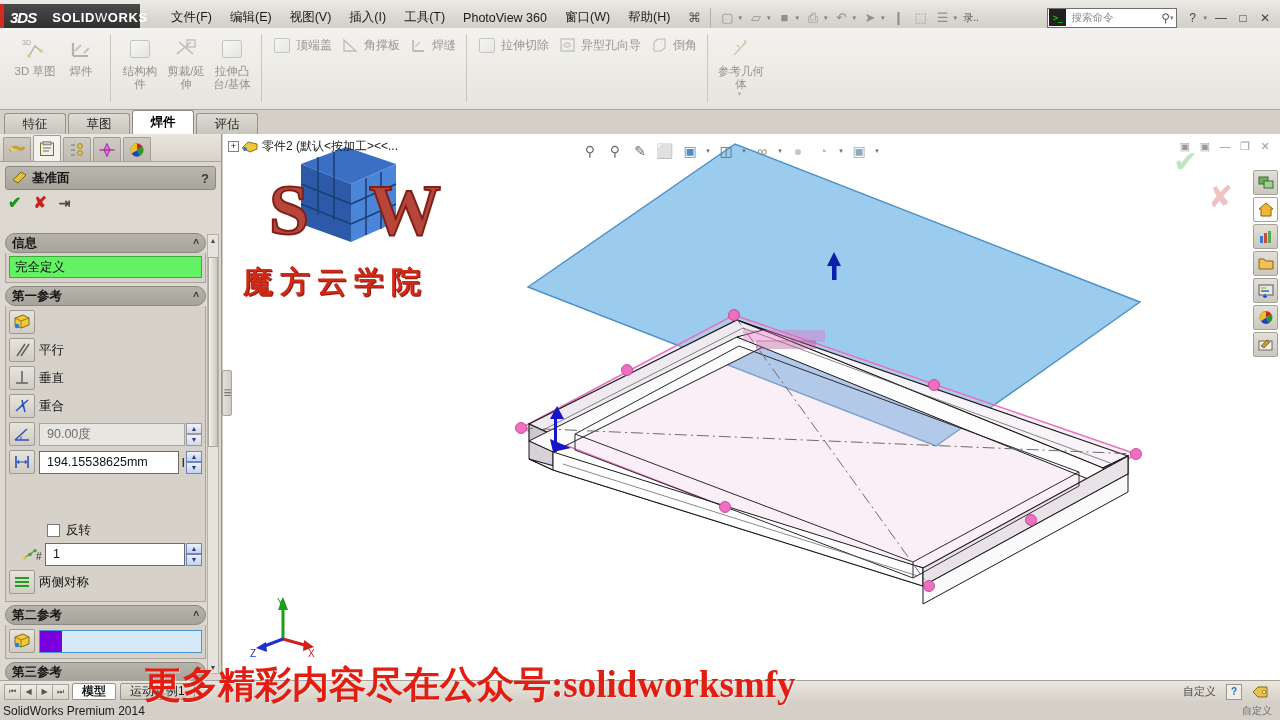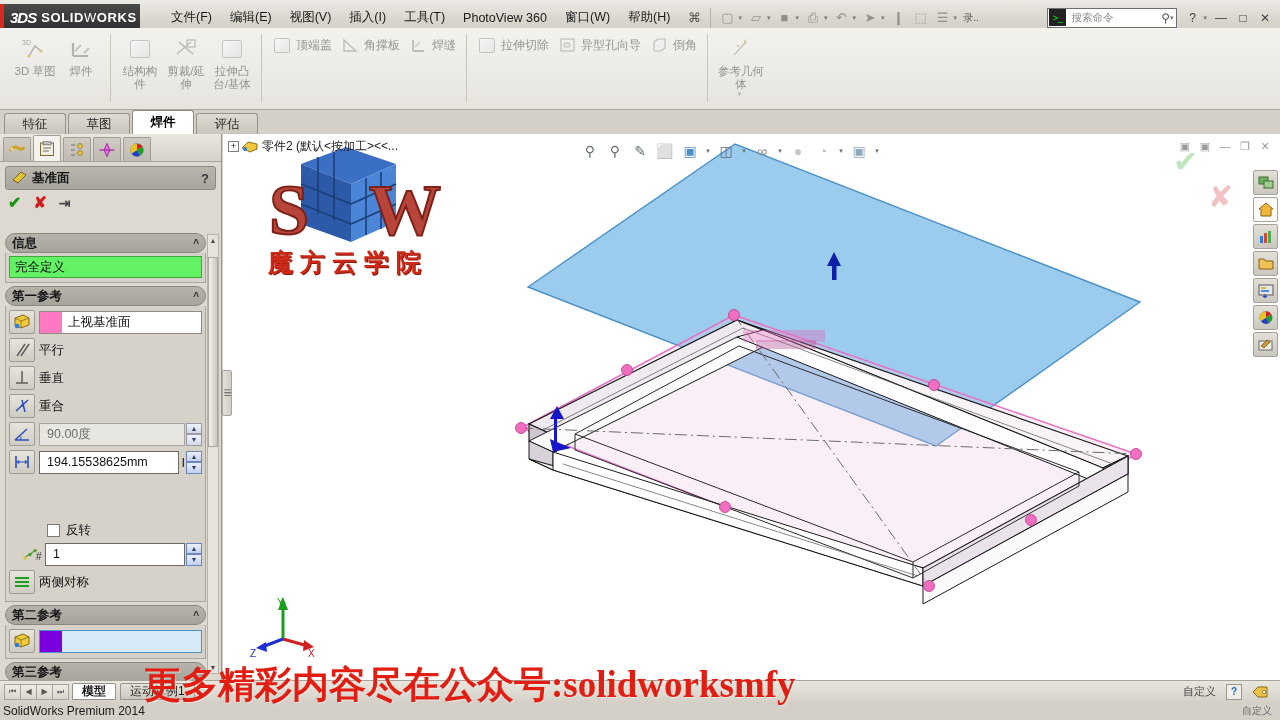--- a/index.html
+++ b/index.html
@@ -25,21 +25,21 @@
     background:linear-gradient(to bottom,#4a4a4a,#2c2c2c);
     display:flex; align-items:center; position:relative;
     border-left:4px solid #d42a20;
   }
   #sw-logo .ds{
     color:#fff; font-style:italic; font-weight:bold; font-size:15px;
     margin-left:6px; letter-spacing:-1px;
   }
   #sw-logo .swtxt{
     color:#fff; font-weight:bold; font-size:13px; letter-spacing:.6px;
-    margin-left:5px;
+    margin-left:16px;
   }
   #sw-logo .swtxt i{ font-weight:300; font-style:normal; }
   .menubar{ display:flex; align-items:center; margin-left:22px; }
   .menu-item{
     padding:4px 9px; font-size:12.5px; color:#1a1a1a; cursor:default;
     white-space:nowrap;
   }
   .tb-sep{ width:1px; height:20px; background:#b5b2aa; margin:0 5px; }
   .tb-icons{ display:flex; align-items:center; margin-left:4px; }
   .tbi{
@@ -234,23 +234,23 @@
   #treeitem .plus{
     width:11px;height:11px;border:1px solid #7f7f7f;background:#fff;
     display:flex;align-items:center;justify-content:center;font-size:9px;line-height:9px;
     margin-right:2px; color:#111;
   }
   #watermark{
     position:absolute; left:18px; top:8px; width:210px; height:140px; z-index:3;
     pointer-events:none;
   }
   #wmtext{
-    position:absolute; left:20px; top:112px; width:210px;
-    font-size:25px; font-weight:bold; color:#cf2a18; letter-spacing:7px;
-    text-align:center; z-index:3;
+    position:absolute; left:20px; top:128px; width:210px;
+    font-size:30px; font-weight:bold; color:#cf2a18; letter-spacing:7px;
+    text-align:left; z-index:3;
     text-shadow:1px 1px 0 #8d1b0e;
   }
   #ghostok{ position:absolute; left:950px; top:10px; font-size:30px; color:#bfe6bf; z-index:4;}
   #ghostno{ position:absolute; left:985px; top:45px; font-size:30px; color:#f0c2c2; z-index:4;}
 
   #rtoolbar{
     position:absolute; right:1px; top:36px; width:26px; z-index:6;
   }
   .rti{
     width:25px;height:25px;margin-bottom:2px;
@@ -561,24 +561,20 @@
       <div class="sectbody">
 
         <div class="row">
           <div class="ricon">
             <svg width="20" height="18" viewBox="0 0 20 18">
                 <path d="M3 5 L11 2 L17 5 L17 12 L9 15 L3 12 Z" fill="#f0c93a" stroke="#84691a" stroke-width="1"></path>
                 <path d="M3 5 L9 8 L17 5 M9 8 L9 15" stroke="#84691a" stroke-width=".8" fill="none"></path>
                 <circle cx="5" cy="13" r="2.3" fill="#2d7ed8"></circle>
               </svg>
           </div>
-          <div class="selbox">
-            <div class="swatch" style="background:#ff79c0"></div>
-            <span class="txt">上视基准面</span>
-          </div>
         </div>
 
         <div class="row">
           <div class="ricon">
             <svg width="20" height="18" viewBox="0 0 20 18">
                 <path d="M5 15 L13 3 M9 15 L17 3" stroke="#5f5f5f" stroke-width="1.5"></path>
               </svg>
           </div>
           <div class="rlabel">平行</div>
         </div>

